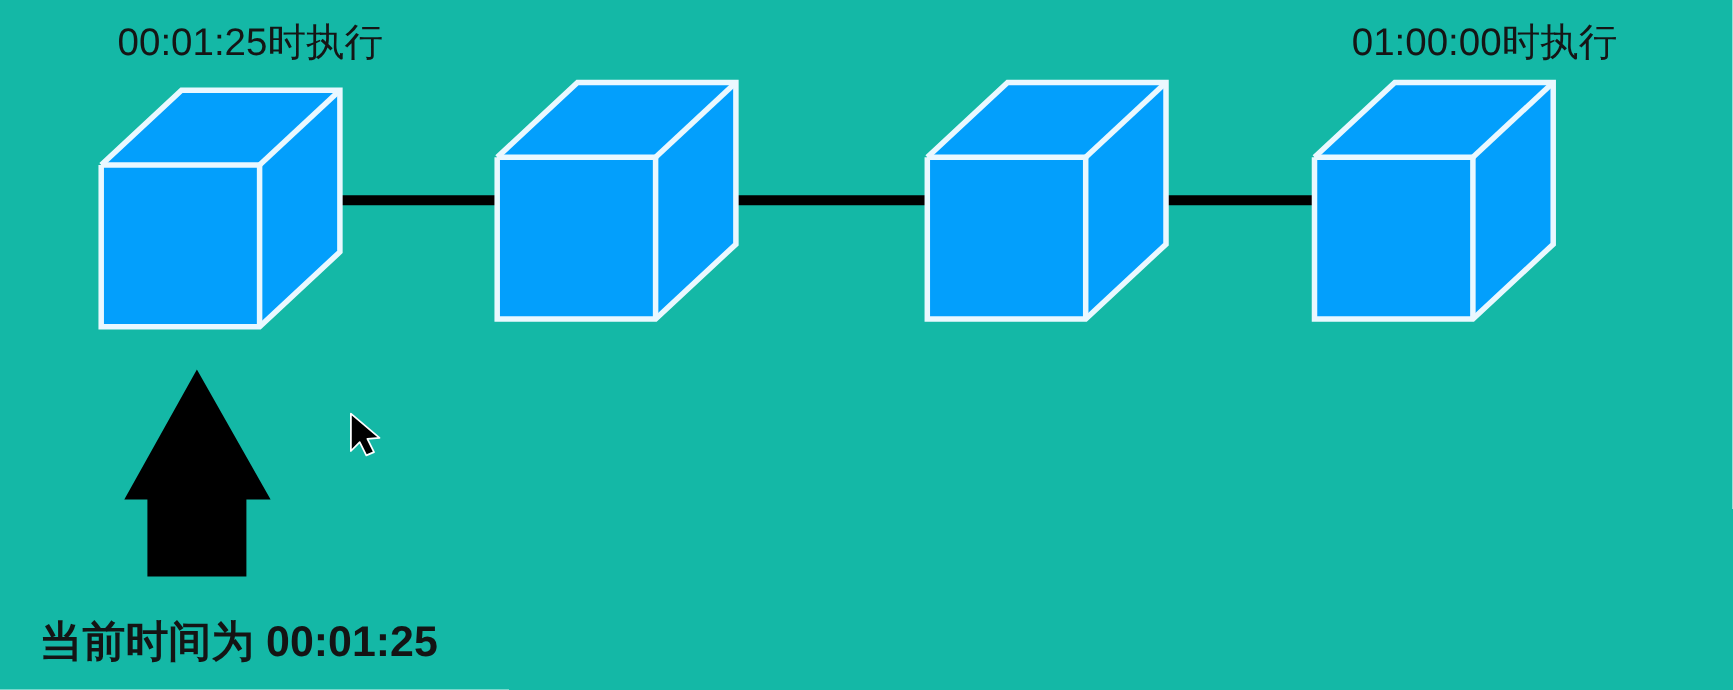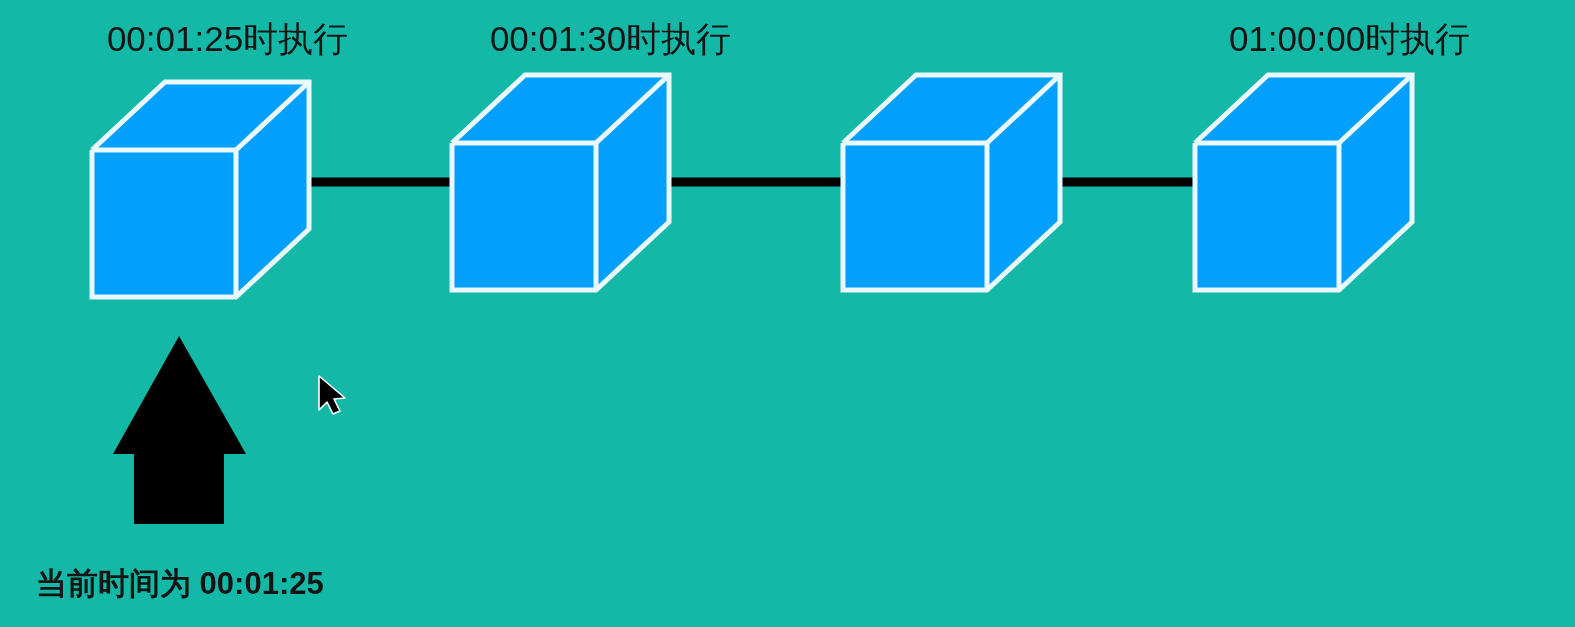--- a/index.html
+++ b/index.html
@@ -34,21 +34,21 @@
     white-space: nowrap;
     font-weight: 400;
     letter-spacing: 0px;
     text-align: center;
     font-family: "Liberation Sans", "DejaVu Sans", sans-serif;
   }
   .current-time {
     position: absolute;
     left: 36px;
     top: 565px;
-    font-size: 31px;
+    font-size: 39px;
     line-height: 38px;
     font-weight: bold;
     color: #141414;
     white-space: nowrap;
     font-family: "Liberation Sans", "DejaVu Sans", sans-serif;
   }
   .cursor-layer {
     position: absolute;
     left: 0;
     top: 0;
@@ -106,18 +106,17 @@
     </g>
 
     <polygon class="pointer-arrow" points="179,336 246,454 224,454 224,524 134,524 134,454 113,454"></polygon>
 
     <g class="cursor-layer">
       <polygon class="cursor-body" points="319,376 319,410 327,402 333,414 340,411 334,399 345,398"></polygon>
     </g>
   </svg>
 
   <div class="node-label" style="left:0; top:18px; width:455px;">00:01:25时执行</div>
-  <div class="node-label" style="left:383px; top:18px; width:455px;">00:01:30时执行</div>
   <div class="node-label" style="left:1122px; top:18px; width:455px;">01:00:00时执行</div>
 
   <div class="current-time">当前时间为 00:01:25</div>
 
 </div>
 
 </body></html>

